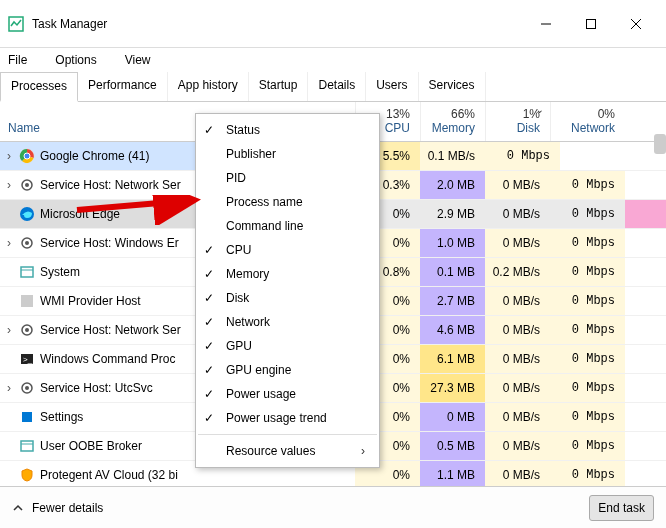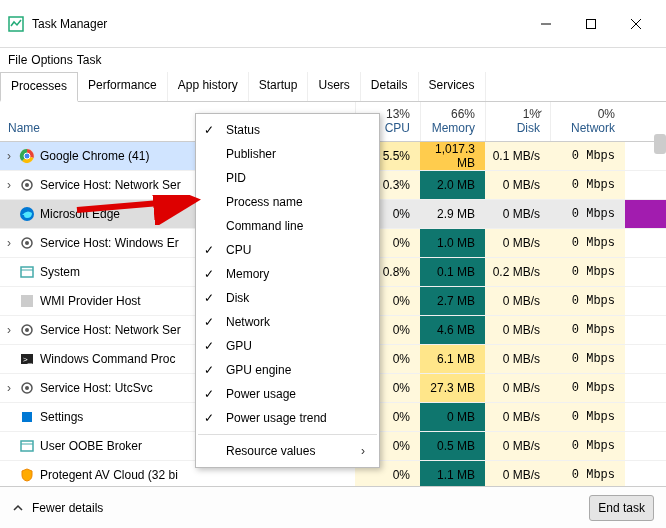--- a/index.html
+++ b/index.html
@@ -2,42 +2,42 @@
 <html><head>
 <meta charset="utf-8">
 <style>
 * { box-sizing: border-box; margin: 0; padding: 0; }
 body { font-family: "Segoe UI", Arial, sans-serif; font-size: 12px; background: #fff; width: 666px; height: 528px; overflow: hidden; position: relative; }
 .titlebar { height: 48px; display: flex; align-items: center; padding: 0 8px; border-bottom: 1px solid #ddd; }
 .titlebar .icon { width: 16px; height: 16px; margin-right: 8px; }
 .titlebar .title { flex: 1; font-size: 12px; }
 .winbtns { display: flex; gap: 0; }
 .winbtn { width: 45px; height: 28px; display: flex; align-items: center; justify-content: center; }
-.menubar { height: 24px; display: flex; align-items: center; padding: 0 8px; gap: 4px; font-size: 12px; }
+.menubar { height: 24px; display: flex; align-items: center; padding: 0 8px; gap: 28px; font-size: 12px; }
 .menubar span { cursor: default; }
 .tabs { height: 30px; display: flex; border-bottom: 1px solid #ccc; font-size: 12px; }
 .tab { padding: 6px 10px; border-right: 1px solid #eee; }
 .tab.active { background: #fff; border-bottom: 2px solid #fff; margin-bottom: -1px; border-top: 1px solid #ccc; border-left: 1px solid #ccc; border-right: 1px solid #ccc; }
 .headers { display: flex; height: 40px; border-bottom: 1px solid #ccc; font-size: 12px; color: #2a5a8a; }
 .hname { width: 355px; display: flex; align-items: flex-end; padding: 0 8px 6px 8px; position: relative; }
 .hcol { width: 65px; text-align: right; padding: 4px 10px 6px 0; display: flex; flex-direction: column; justify-content: flex-end; align-items: flex-end; position: relative; border-left: 1px solid #eee; }
 .hcol.net { width: 75px; }
 .hcol .pct { color: #333; font-size: 12px; }
 .hcol .lbl { color: #2a5a8a; }
 .rows { }
 .row { display: flex; height: 29px; align-items: center; border-bottom: 1px solid #f0f0f0; }
 .row .exp { width: 18px; text-align: center; color: #555; }
 .row .ricon { width: 18px; display: flex; align-items: center; justify-content: center; }
 .row .rname { flex: 1; padding-left: 4px; font-size: 12px; white-space: nowrap; overflow: hidden; }
 .row .cell { width: 65px; text-align: right; padding-right: 10px; font-size: 12px; height: 100%; display: flex; align-items: center; justify-content: flex-end; }
 .row .cell.net { width: 75px; }
-.row.selected { background: #a21caf; }
+.row.selected { background: #f9a8d4; }
 .row.selected .cell { background: #eaeaea !important; }
 .cpu-lo { background: #fff8dc; } .cpu-md { background: #ffefb0; }
-.mem-lo { background: #0f766e; } .mem-md { background: #ffe68a; } .mem-hi { background: #ffcc4d; }
+.mem-lo { background: #c4b5fd; } .mem-md { background: #ffe68a; } .mem-hi { background: #ffcc4d; }
 .dsk-lo { background: #fff8dc; }
 .net-lo { background: #fff8dc; font-family: Liberation Mono, monospace; }
 .nameblock { width: 237px; display: flex; align-items: center; height: 100%; }
 .nameblock.sel { background: #d0e4ff; }
 .footer { position: absolute; bottom: 0; left: 0; right: 0; height: 42px; border-top: 1px solid #ccc; display: flex; align-items: center; padding: 0 12px; background: #fdfdfd; }
 .footer .fewer { display: flex; align-items: center; gap: 8px; flex: 1; }
 .footer button { padding: 5px 8px; border: 1px solid #aaa; background: #e5e5e5; border-radius: 3px; font-size: 12px; }
 .ctxmenu { position: absolute; left: 195px; top: 113px; width: 185px; background: #fff; border: 1px solid #bbb; box-shadow: 2px 2px 6px rgba(0,0,0,0.25); padding: 4px 0; z-index: 100; }
 .ctxitem { height: 24px; display: flex; align-items: center; padding: 0 10px 0 30px; font-size: 12px; position: relative; }
 .ctxitem .chk { position: absolute; left: 8px; }
@@ -75,30 +75,30 @@
           <line x1="0" y1="0" x2="10" y2="10" stroke="#000"></line>
           <line x1="10" y1="0" x2="0" y2="10" stroke="#000"></line>
         </svg>
       </div>
   </div>
 </div>
 
 <div class="menubar">
   <span>File</span>
   <span>Options</span>
-  <span>Task</span>
+  <span>View</span>
 </div>
 
 <div class="tabs">
   <div class="tab active">Processes</div>
   <div class="tab">Performance</div>
   <div class="tab">App history</div>
   <div class="tab">Startup</div>
+  <div class="tab">Details</div>
   <div class="tab">Users</div>
-  <div class="tab">Details</div>
   <div class="tab">Services</div>
 </div>
 
 <div class="headers">
   <div class="hname">
     <span>Name</span>
   </div>
   <div class="hcol">
       <span class="pct">13%</span>
       <span class="lbl">CPU</span>
@@ -129,21 +129,20 @@
             <path d="M8 1 A7 7 0 0 1 14.5 10 L8 8 Z" fill="#ea4335"></path>
             <path d="M14.5 10 A7 7 0 0 1 3 13 L8 8 Z" fill="#fbbc05"></path>
             <path d="M3 13 A7 7 0 0 1 8 1 L8 8 Z" fill="#34a853"></path>
             <circle cx="8" cy="8" r="3" fill="#4285f4" stroke="#fff"></circle>
           </svg>
         </span>
         <span class="rname">Google Chrome (41)</span>
       </div>
       <div style="width:118px"></div>
       <span class="cell cpu-md">5.5%</span>
-      <span class="cell mem-hi">1,017.3 MB</span>
       <span class="cell dsk-lo">0.1 MB/s</span>
       <span class="cell net net-lo">0 Mbps</span>
     </div>
     <div class="row">
       <div class="nameblock">
         <span class="exp">›</span>
         <span class="ricon">
           <svg width="16" height="16">
             <circle cx="8" cy="8" r="5" fill="none" stroke="#555" stroke-width="1.5"></circle>
             <circle cx="8" cy="8" r="2" fill="#555"></circle>

